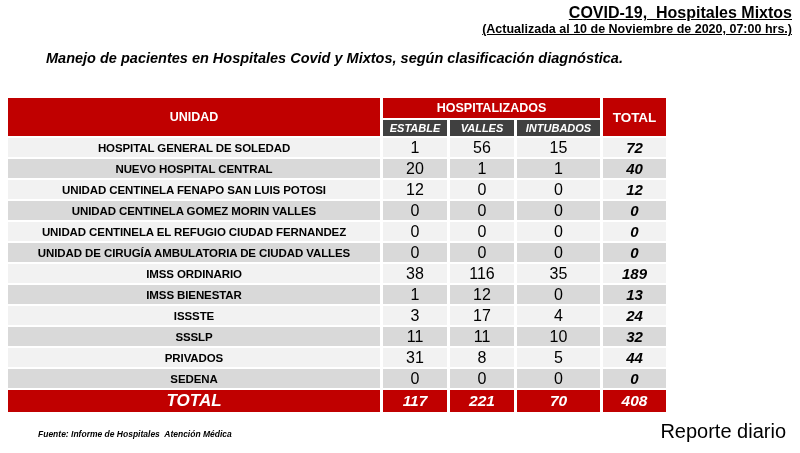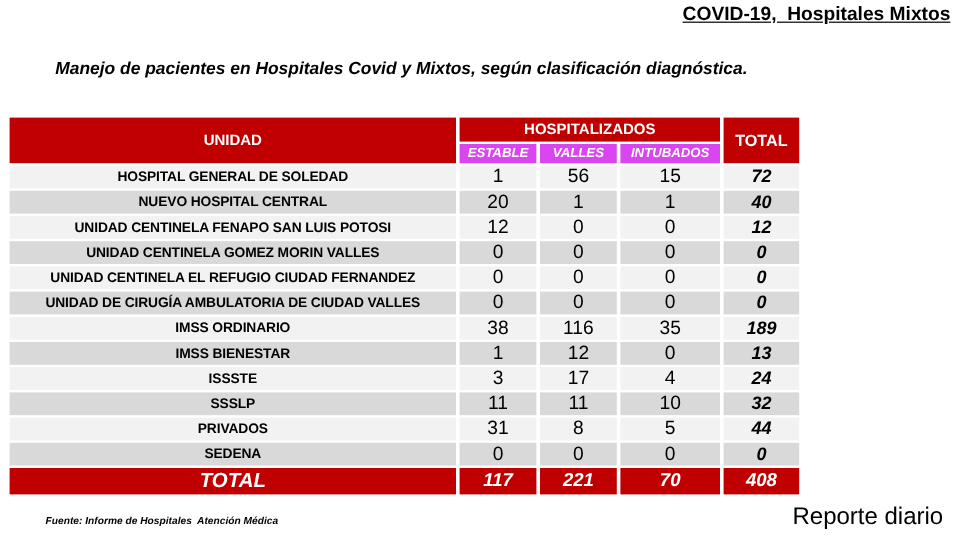--- a/index.html
+++ b/index.html
@@ -14,41 +14,42 @@
   .subtitle { position:absolute; top:49px; left:0; width:669px; text-align:center;
     font-weight:bold; font-style:italic; font-size:14.5px; line-height:19px; }
 
   table.report { position:absolute; left:5px; top:96px; width:664px;
     border-collapse:separate; border-spacing:3px 2px; table-layout:fixed; }
   th, td { padding:0; text-align:center; vertical-align:middle; overflow:hidden; }
   tr.h1 { height:20px;margin-left:36px; }
   tr.h2 { height:16px; }
   .hdr { background:#C00000; color:#fff; font-weight:bold; font-size:12.5px; }
   th.total-hdr { font-size:13.5px; }
-  .subhdr { background:#d946ef; color:#fff; font-weight:bold; font-style:italic; font-size:11px; }
+  .subhdr { background:#404040; color:#fff; font-weight:bold; font-style:italic; font-size:11px; }
   tbody tr { height:19px; }
   tbody tr:nth-child(odd)  { background:#F2F2F2; }
   tbody tr:nth-child(even) { background:#D9D9D9; }
   td.unit { font-weight:bold; font-size:11.5px; letter-spacing:-0.1px; }
   td.num  { font-size:16px; }
   td.total-col { font-weight:bold; font-style:italic; font-size:15px; }
   tfoot tr { background:#C00000; height:22px; }
   tfoot td { color:#fff; font-weight:bold; font-style:italic; }
   tfoot td.lbl { font-size:17px; }
   tfoot td.tnum { font-size:15.5px; }
 
   .src { position:absolute; left:38px; top:429px; font-size:8.5px;
     font-weight:bold; font-style:italic; white-space:pre; }
   .reporte { position:absolute; right:14px; top:420px; font-size:20px; font-weight:normal; }
 </style>
 </head>
 <body>
 
 <div class="top-right">
   <div class="l1">COVID-19,  Hospitales Mixtos</div>
+  <div class="l2">(Actualizada al 10 de Noviembre de 2020, 07:00 hrs.)</div>
 </div>
 
 <div class="subtitle">
   <div>Manejo de pacientes en Hospitales Covid y Mixtos, según clasificación diagnóstica.</div>
 </div>
 
 <table class="report">
   <colgroup>
     <col style="width:372px">
       <col style="width:64px">

